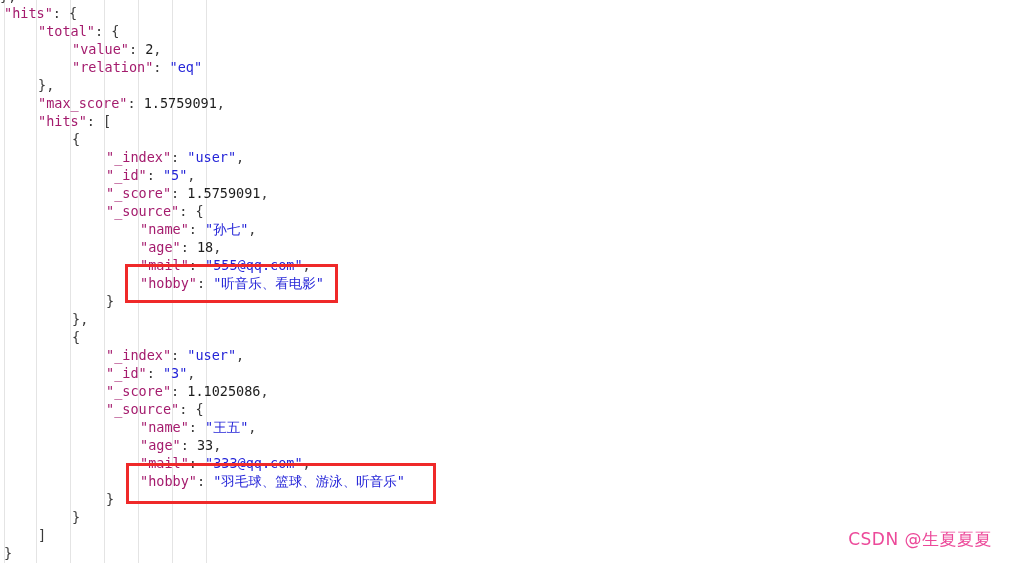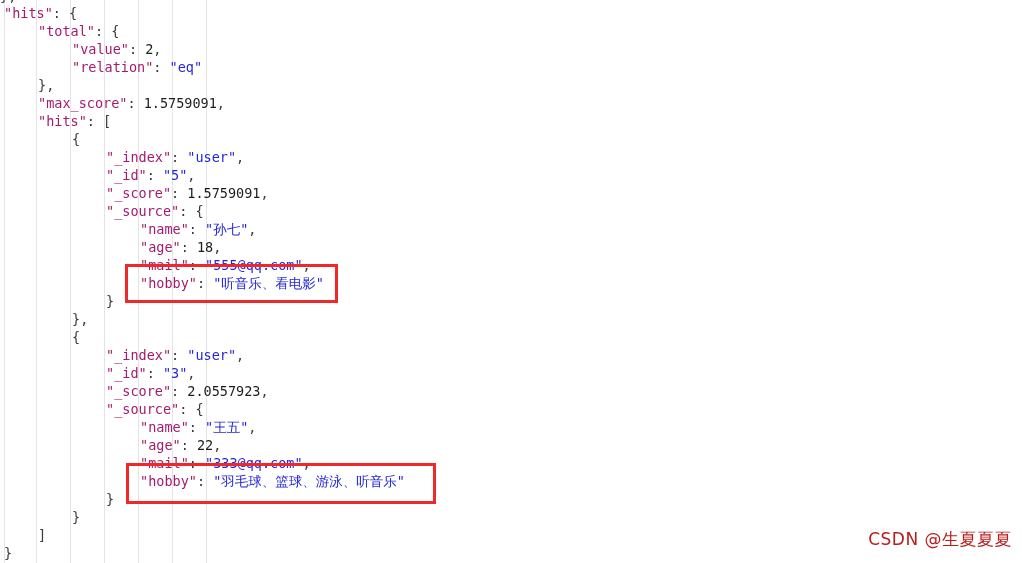--- a/index.html
+++ b/index.html
@@ -63,25 +63,25 @@
     position: absolute;
     border: 3px solid #ef2929;
     background: transparent;
     box-sizing: border-box;
     pointer-events: none;
   }
 
   
   #watermark {
     position: absolute;
-    right: 10px;
+    right: 30px;
     bottom: 12px;
     font-family: "DejaVu Sans", "Liberation Sans", sans-serif;
     font-size: 17px;
-    color: #b91c1c;
+    color: #ec4899;
     letter-spacing: 0.5px;
     white-space: nowrap;
   }
 
   
   #clipline {
     position: absolute;
     left: 0;
     top: -13px;
     height: 18px;
@@ -124,24 +124,24 @@
       <div class="line" style="top: 202px; left: 106px;"><span class="k">"_source"</span><span class="p">: {</span></div>
       <div class="line" style="top: 220px; left: 140px;"><span class="k">"name"</span><span class="p">: </span><span class="s">"孙七"</span><span class="p">,</span></div>
       <div class="line" style="top: 238px; left: 140px;"><span class="k">"age"</span><span class="p">: </span><span class="n">18</span><span class="p">,</span></div>
       <div class="line" style="top: 256px; left: 140px;"><span class="k">"mail"</span><span class="p">: </span><span class="s">"555@qq.com"</span><span class="p">,</span></div>
       <div class="line" style="top: 274px; left: 140px;"><span class="k">"hobby"</span><span class="p">: </span><span class="s">"听音乐、看电影"</span></div>
       <div class="line" style="top: 292px; left: 106px;"><span class="p">}</span></div>
       <div class="line" style="top: 310px; left: 72px;"><span class="p">},</span></div>
       <div class="line" style="top: 328px; left: 72px;"><span class="p">{</span></div>
       <div class="line" style="top: 346px; left: 106px;"><span class="k">"_index"</span><span class="p">: </span><span class="s">"user"</span><span class="p">,</span></div>
       <div class="line" style="top: 364px; left: 106px;"><span class="k">"_id"</span><span class="p">: </span><span class="s">"3"</span><span class="p">,</span></div>
-      <div class="line" style="top: 382px; left: 106px;"><span class="k">"_score"</span><span class="p">: </span><span class="n">2.0557923</span><span class="p">,</span></div>
+      <div class="line" style="top: 382px; left: 106px;"><span class="k">"_score"</span><span class="p">: </span><span class="n">1.1025086</span><span class="p">,</span></div>
       <div class="line" style="top: 400px; left: 106px;"><span class="k">"_source"</span><span class="p">: {</span></div>
       <div class="line" style="top: 418px; left: 140px;"><span class="k">"name"</span><span class="p">: </span><span class="s">"王五"</span><span class="p">,</span></div>
-      <div class="line" style="top: 436px; left: 140px;"><span class="k">"age"</span><span class="p">: </span><span class="n">22</span><span class="p">,</span></div>
+      <div class="line" style="top: 436px; left: 140px;"><span class="k">"age"</span><span class="p">: </span><span class="n">33</span><span class="p">,</span></div>
       <div class="line" style="top: 454px; left: 140px;"><span class="k">"mail"</span><span class="p">: </span><span class="s">"333@qq.com"</span><span class="p">,</span></div>
       <div class="line" style="top: 472px; left: 140px;"><span class="k">"hobby"</span><span class="p">: </span><span class="s">"羽毛球、篮球、游泳、听音乐"</span></div>
       <div class="line" style="top: 490px; left: 106px;"><span class="p">}</span></div>
       <div class="line" style="top: 508px; left: 72px;"><span class="p">}</span></div>
       <div class="line" style="top: 526px; left: 38px;"><span class="p">]</span></div>
       <div class="line" style="top: 544px; left: 4px;"><span class="p">}</span></div>
     </div>
 
   <div id="annotations-layer">
       <div class="redbox" style="left: 125px; top: 264px; width: 213px; height: 39px; border-color: rgb(239, 41, 41);"></div>

